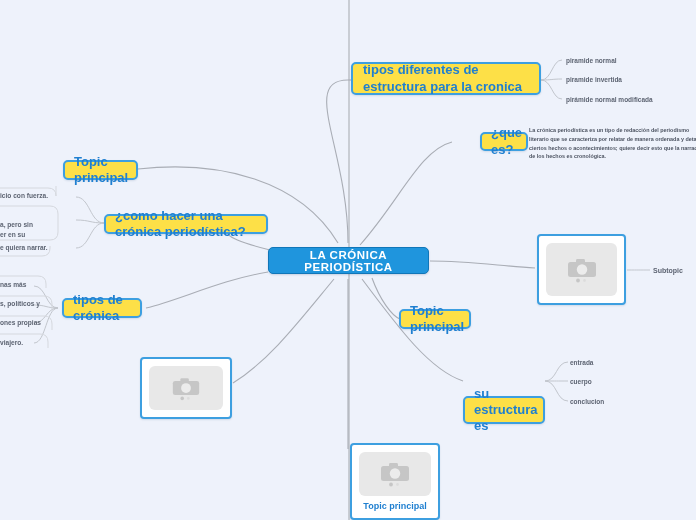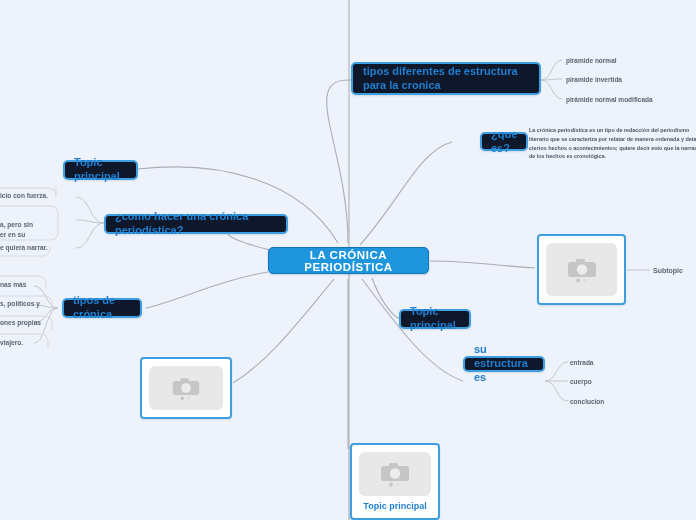--- a/index.html
+++ b/index.html
@@ -42,25 +42,25 @@
     letter-spacing: 0.55px;
     display: flex;
     align-items: center;
     justify-content: center;
     text-align: center;
     padding: 0 12px;
     box-shadow: 0 1px 2px rgba(20,60,110,0.18);
   }
   
   .topic-box {
-    background: #0f172a;
+    background: #fde047;
     border: 2px solid #3d9fe0;
     border-radius: 5px;
     color: #1f7fd0;
-    font-size: 11px;
+    font-size: 13px;
     font-weight: bold;
     display: flex;
     align-items: center;
     padding: 0 9px;
     box-shadow: 0 1px 2px rgba(20,60,110,0.13);
     line-height: 1.25;
   }
   .topic-box.multiline {
     align-items: center;
     padding: 0 10px;
@@ -240,21 +240,21 @@
   </div>
 
   <div class="node leaf" style="left:653px; top:264px; width:43px; height:12px;">
     <span>Subtopic</span>
   </div>
 
   <div class="node topic-box" style="left:399px; top:309px; width:72px; height:20px;">
     <span>Topic principal</span>
   </div>
 
-  <div class="node topic-box" style="left:463px; top:356px; width:82px; height:16px;">
+  <div class="node topic-box" style="left:463px; top:396px; width:82px; height:28px;">
     <span>su estructura es</span>
   </div>
 
   <div class="node leaf-sm" style="left:570px; top:356px; width:70px; height:12px;">
     <span>entrada</span>
   </div>
   <div class="node leaf-sm" style="left:570px; top:375px; width:70px; height:12px;">
     <span>cuerpo</span>
   </div>
   <div class="node leaf-sm" style="left:570px; top:395px; width:70px; height:12px;">
@@ -296,21 +296,21 @@
   <div class="node clip-leaf" style="left:0px; top:299px; width:36px;">
     <span>s, políticos y</span>
   </div>
   <div class="node clip-leaf" style="left:0px; top:318px; width:36px;">
     <span>ones propias</span>
   </div>
   <div class="node clip-leaf" style="left:0px; top:338px; width:36px;">
     <span>viajero.</span>
   </div>
 
-  <div class="node topic-box" style="left:104px; top:214px; width:184px; height:20px;">
+  <div class="node topic-box" style="left:104px; top:214px; width:164px; height:20px;">
     <span>¿como hacer una crónica periodística?</span>
   </div>
 
   <div class="node clip-leaf" style="left:0px; top:191px; width:50px;">
     <span>icio con fuerza.</span>
   </div>
   <div class="node clip-leaf" style="left:0px; top:210px; width:50px; white-space:pre-line;">
     <span>a, pero sin
 er en su</span>
   </div>

